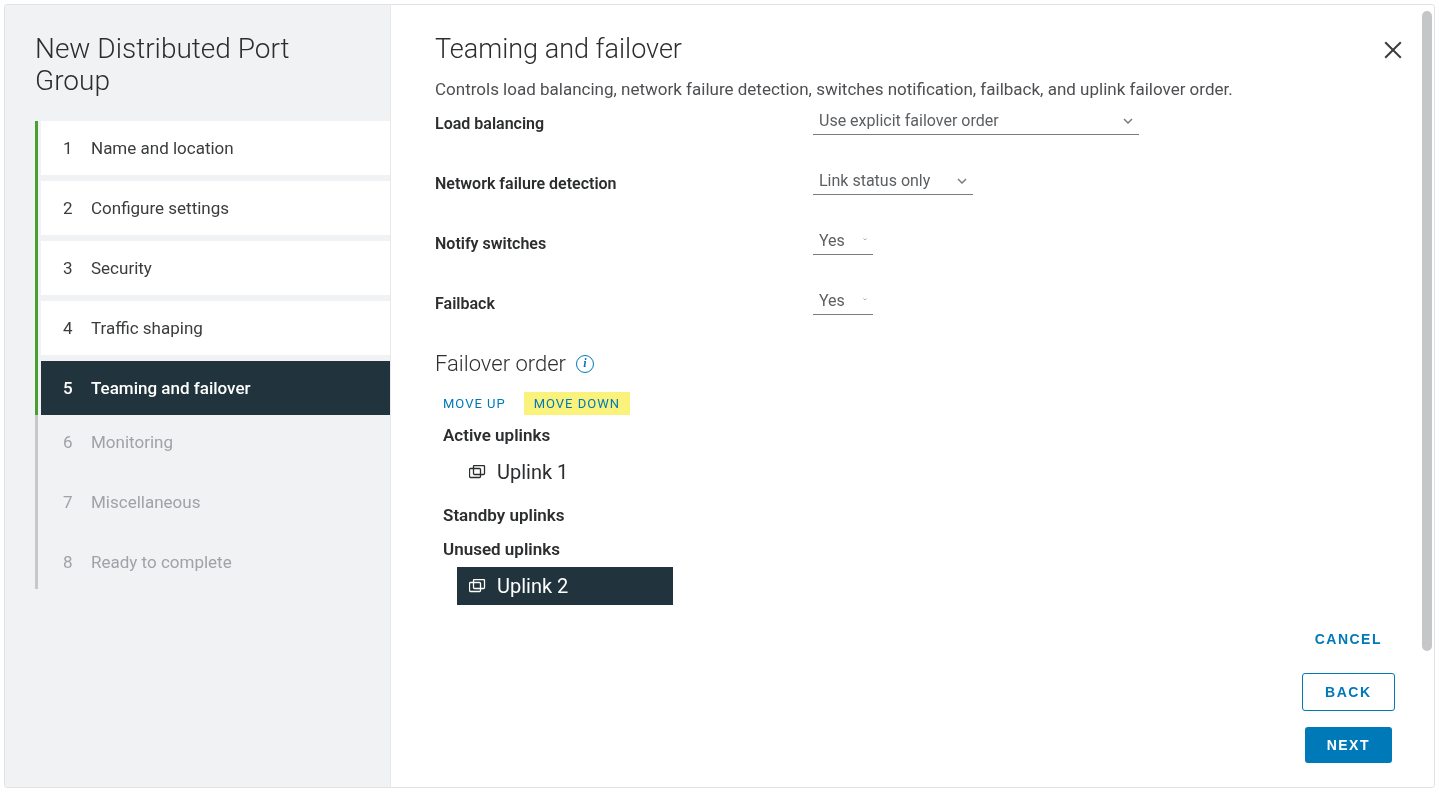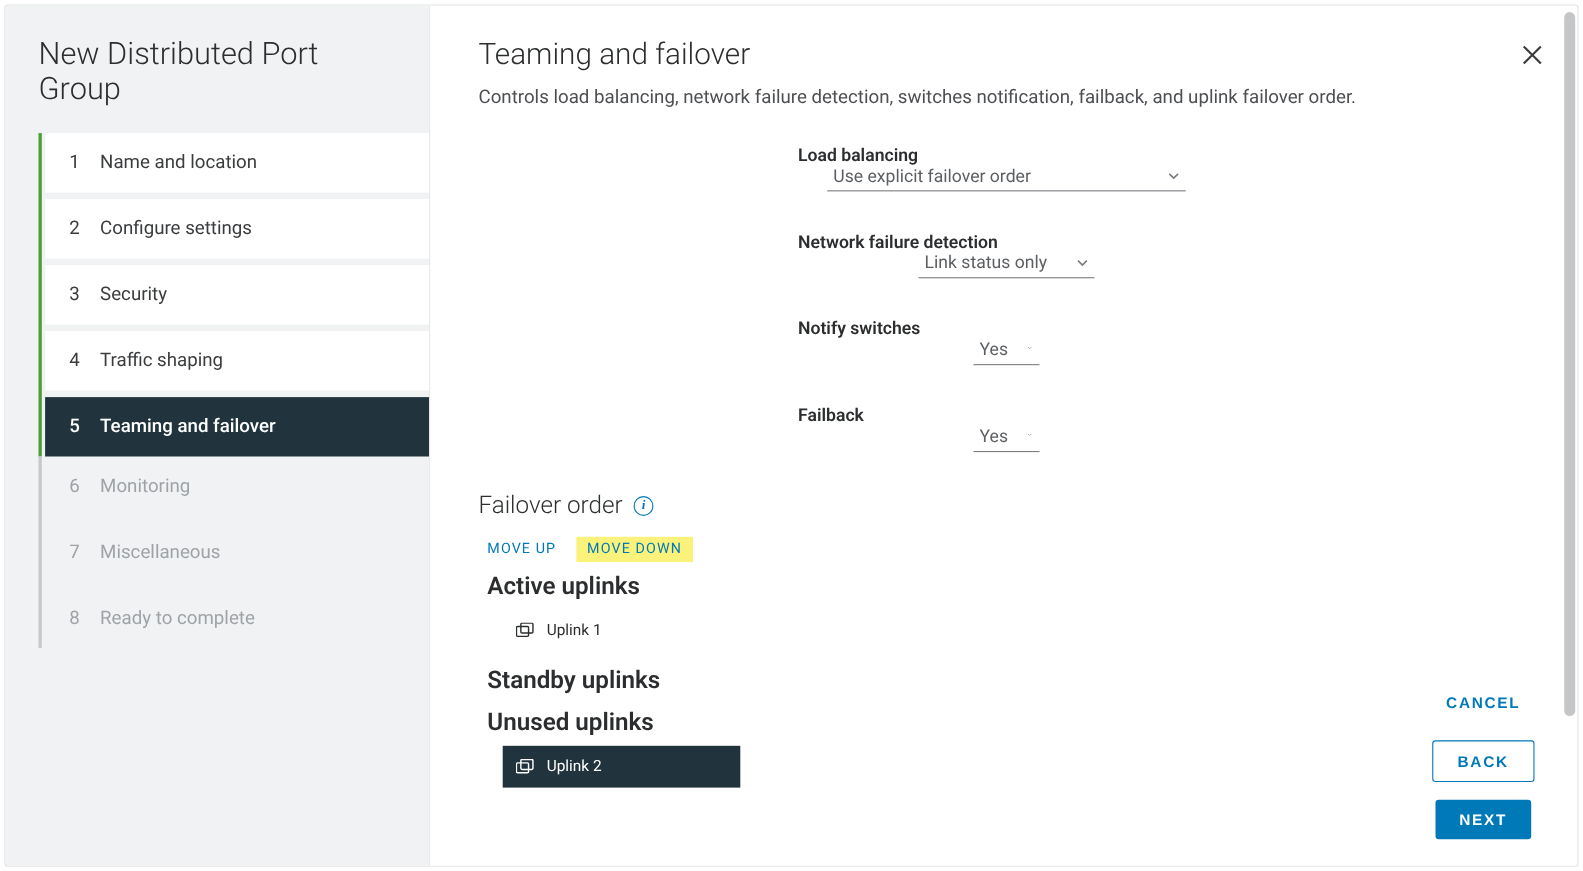--- a/index.html
+++ b/index.html
@@ -98,27 +98,26 @@
   .close-x::after  { transform: rotate(-45deg); }
   .panel-title {
     font-size: 27px;
     font-weight: 300;
     color: #2b2d2f;
     margin-bottom: 14px;
   }
   .panel-desc {
     font-size: 17px;
     color: #4d4f52;
-    margin-bottom: 32px;
+    margin-bottom: 12px;
   }
   .form-row {
     display: flex;
     align-items: center;
     margin-bottom: 36px;
-    flex-direction: column;
   }
   .form-label {
     width: 378px;
     font-size: 16px;
     font-weight: 600;
     color: #2b2d2f;
   }
   .select {
     display: inline-flex;
     align-items: center;
@@ -172,34 +171,34 @@
   .move-btn {
     color: #0079b8;
     cursor: pointer;
   }
   .move-btn.highlight {
     background: #faf27a;
     padding: 4px 10px;
     margin: -4px -10px;
   }
   .uplink-group-label {
-    font-size: 22px;
+    font-size: 17px;
     font-weight: 600;
     color: #2b2d2f;
     margin: 14px 0 8px 8px;
   }
   .uplink-item {
     display: flex;
     align-items: center;
     gap: 10px;
     width: 216px;
     height: 38px;
     padding: 0 12px;
     margin-left: 22px;
-    font-size: 14px;
+    font-size: 20px;
     color: #2b2d2f;
     cursor: pointer;
   }
   .uplink-item.selected {
     background: #21333c;
     color: #fff;
   }
   .uplink-icon {
     width: 18px; height: 14px;
     display: inline-flex;

